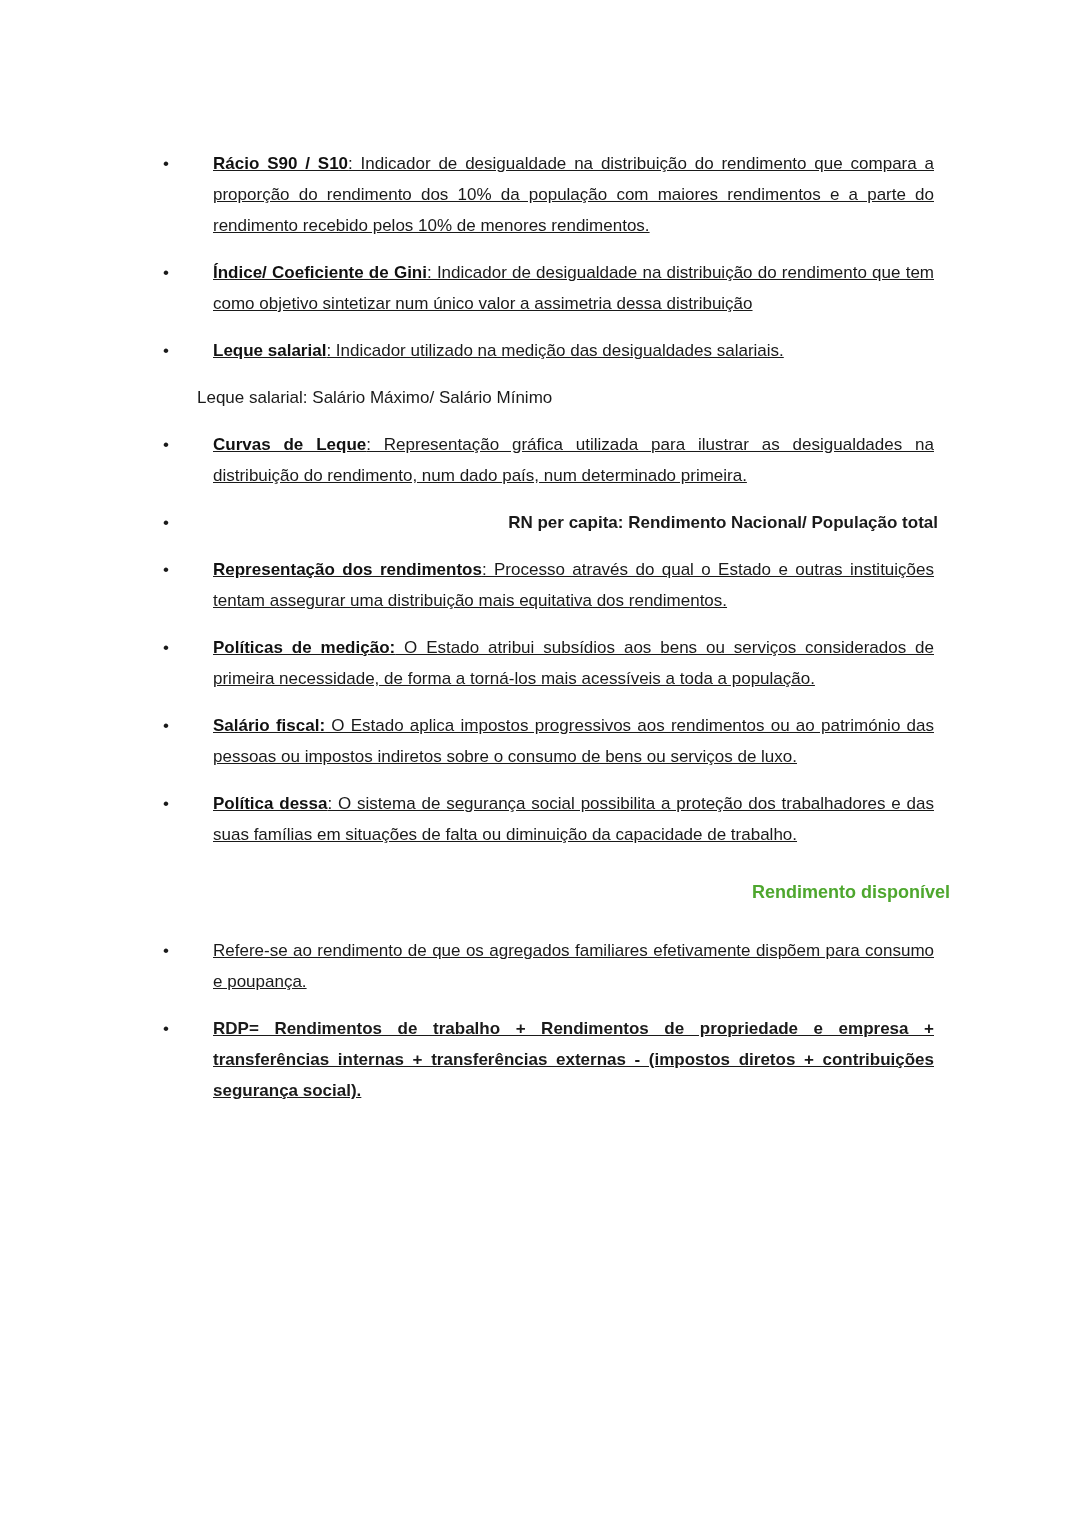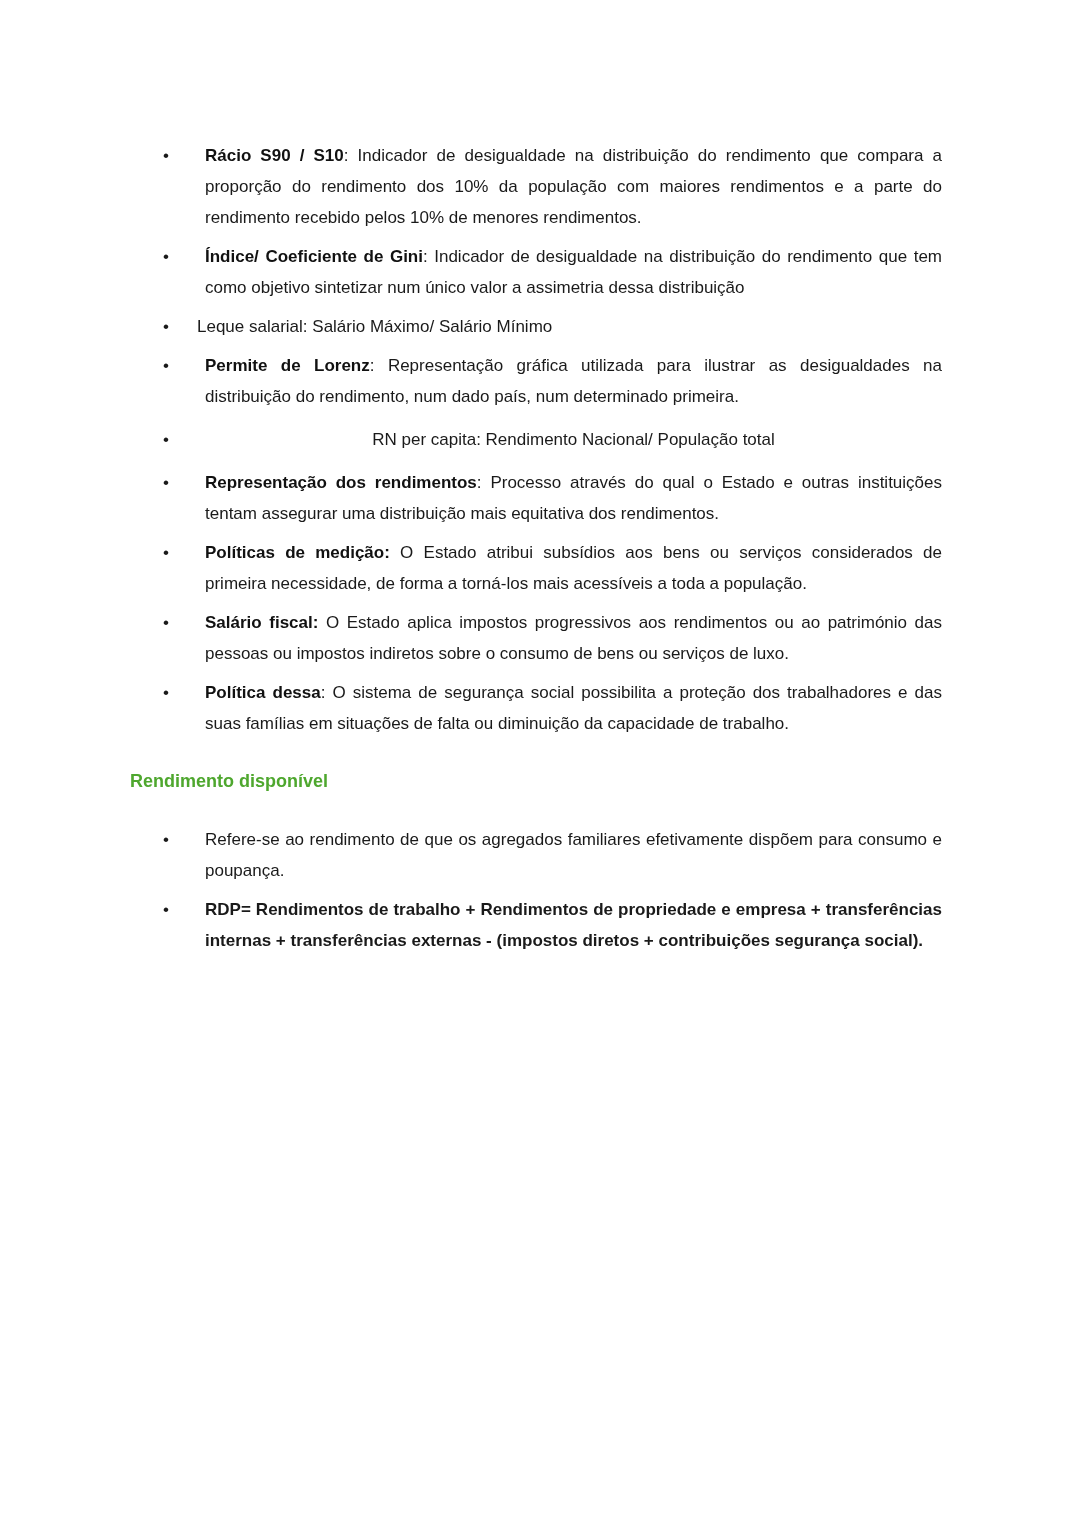--- a/index.html
+++ b/index.html
@@ -33,49 +33,50 @@
   }
   li.bullet-item .marker {
     position: absolute;
     left: 33px;
     top: 0;
     width: 20px;
     text-align: left;
     color: #1a1a1a;
   }
   .para {
-    margin: 8px;
+    margin: 16px;
     text-align: justify;
     text-justify: inter-word;
+    text-decoration: underline;
   }
   .term {
     font-weight: bold;
     color: #111111;
   }
   .subline-center {
     margin: 0;
     text-align: left;
   }
   .subline-bold {
     margin: 12px;
-    font-weight: normal;
-    text-align: center;
+    font-weight: bold;
+    text-align: right;
   }
   .gap-top {
     margin-top: 31px;
   }
   .gap-top-sm {
     margin-top: 31px;
   }
   .section-heading {
     margin: 27px 0 27px 0;
     font-size: 18px;
     font-weight: bold;
     line-height: 31px;
-    text-align: left;
+    text-align: right;
   }
   .bold-para {
     font-weight: bold;
   }
 </style>
 </head>
 <body>
 
 <div class="page">
 
@@ -86,26 +87,27 @@
       <p class="para"><b class="term">Rácio S90 / S10</b><span>: Indicador de desigualdade na distribuição do rendimento que compara a proporção do rendimento dos 10% da população com maiores rendimentos e a parte do rendimento recebido pelos 10% de menores rendimentos.</span></p>
     </li>
 
     <li class="bullet-item">
       <span class="marker">•</span>
       <p class="para"><b class="term">Índice/ Coeficiente de Gini</b><span>: Indicador de desigualdade na distribuição do rendimento que tem como objetivo sintetizar num único valor a assimetria dessa distribuição</span></p>
     </li>
 
     <li class="bullet-item">
       <span class="marker">•</span>
+      <p class="para"><b class="term">Leque salarial</b><span>: Indicador utilizado na medição das desigualdades salariais.</span></p>
       <p class="subline-center">Leque salarial: Salário Máximo/ Salário Mínimo</p>
     </li>
 
     <li class="bullet-item gap-top">
       <span class="marker">•</span>
-      <p class="para"><b class="term">Permite de Lorenz</b><span>: Representação gráfica utilizada para ilustrar as desigualdades na distribuição do rendimento, num dado país, num determinado primeira.</span></p>
+      <p class="para"><b class="term">Curvas de Leque</b><span>: Representação gráfica utilizada para ilustrar as desigualdades na distribuição do rendimento, num dado país, num determinado primeira.</span></p>
     </li>
 
     <li class="bullet-item">
       <span class="marker">•</span>
       <p class="subline-bold">RN per capita: Rendimento Nacional/ População total</p>
     </li>
 
     <li class="bullet-item">
       <span class="marker">•</span>
       <p class="para"><b class="term">Representação dos rendimentos</b><span>: Processo através do qual o Estado e outras instituições tentam assegurar uma distribuição mais equitativa dos rendimentos.</span></p>

